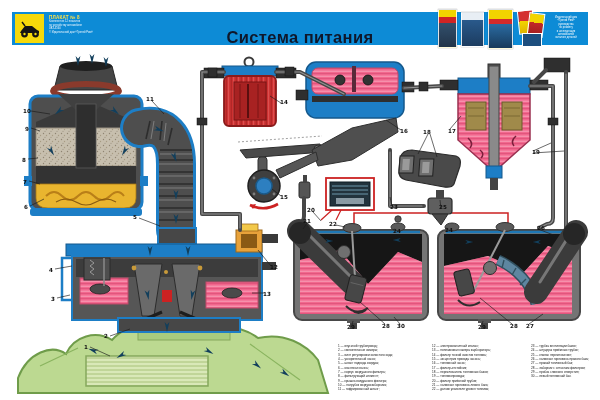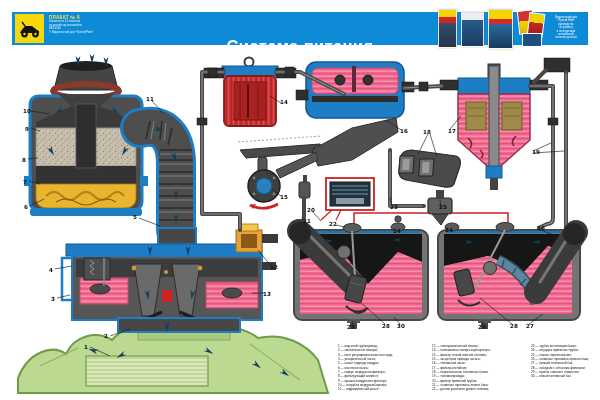--- a/index.html
+++ b/index.html
@@ -6,22 +6,22 @@
   .poster{position:relative;width:600px;height:400px;background:#ffffff;overflow:hidden;
           font-family:"Liberation Sans",sans-serif;}
   .scene{position:absolute;left:0;top:0;}
   
   .header{position:absolute;left:12px;top:12px;width:576px;height:33px;background:#0d8bd6;}
   .logo{position:absolute;left:3px;top:2px;width:29px;height:29px;background:#f6d90a;
         display:flex;align-items:center;justify-content:center;}
   .badge{position:absolute;left:37px;top:3px;width:90px;}
   .badge-title{font-size:4.6px;font-weight:bold;color:#ffe14a;letter-spacing:.2px;}
   .badge-lines div{font-size:2.7px;line-height:3.5px;color:#eaf5fd;}
-  .title{position:absolute;left:0;top:13px;width:100%;height:43px;display:flex;align-items:center;
-         justify-content:center;color:#ffffff;font-weight:bold;font-size:16.5px;letter-spacing:.4px;}
+  .title{position:absolute;left:0;top:4px;width:100%;height:43px;display:flex;align-items:center;
+         justify-content:center;color:#0f172a;font-weight:bold;font-size:16.5px;letter-spacing:.4px;}
   .books{position:absolute;right:43px;top:-3px;display:flex;gap:4px;align-items:flex-start;}
   .cover{border:1px solid rgba(255,255,255,.85);box-shadow:0 0 1px rgba(0,0,0,.4);}
   .cv1{width:17px;height:37px;background:linear-gradient(180deg,#f2d400 0%,#f2d400 18%,#cf2424 18%,#cf2424 34%,#32506c 34%,#22344a 100%);}
   .cv2{width:21px;height:33px;margin-top:3px;background:linear-gradient(180deg,#e8eef4 0%,#e8eef4 20%,#2a5a8c 20%,#1c3c60 100%);}
   .cv3{width:23px;height:38px;background:linear-gradient(180deg,#f2d400 0%,#f2d400 24%,#d42a2a 24%,#d42a2a 38%,#2a6aa0 38%,#173a5c 100%);}
   .cvgrp{position:relative;width:28px;height:38px;border:none;box-shadow:none;}
   .cvgrp .a{position:absolute;left:1px;top:1px;width:14px;height:22px;transform:rotate(-6deg);
             background:linear-gradient(180deg,#d43030 0%,#d43030 45%,#f2d400 45%,#e0b400 100%);border:1px solid #fff;}
   .cvgrp .b{position:absolute;left:11px;top:4px;width:14px;height:22px;transform:rotate(7deg);
             background:linear-gradient(180deg,#f2d400 0%,#f2d400 40%,#c22828 40%,#a01c1c 100%);border:1px solid #fff;}

